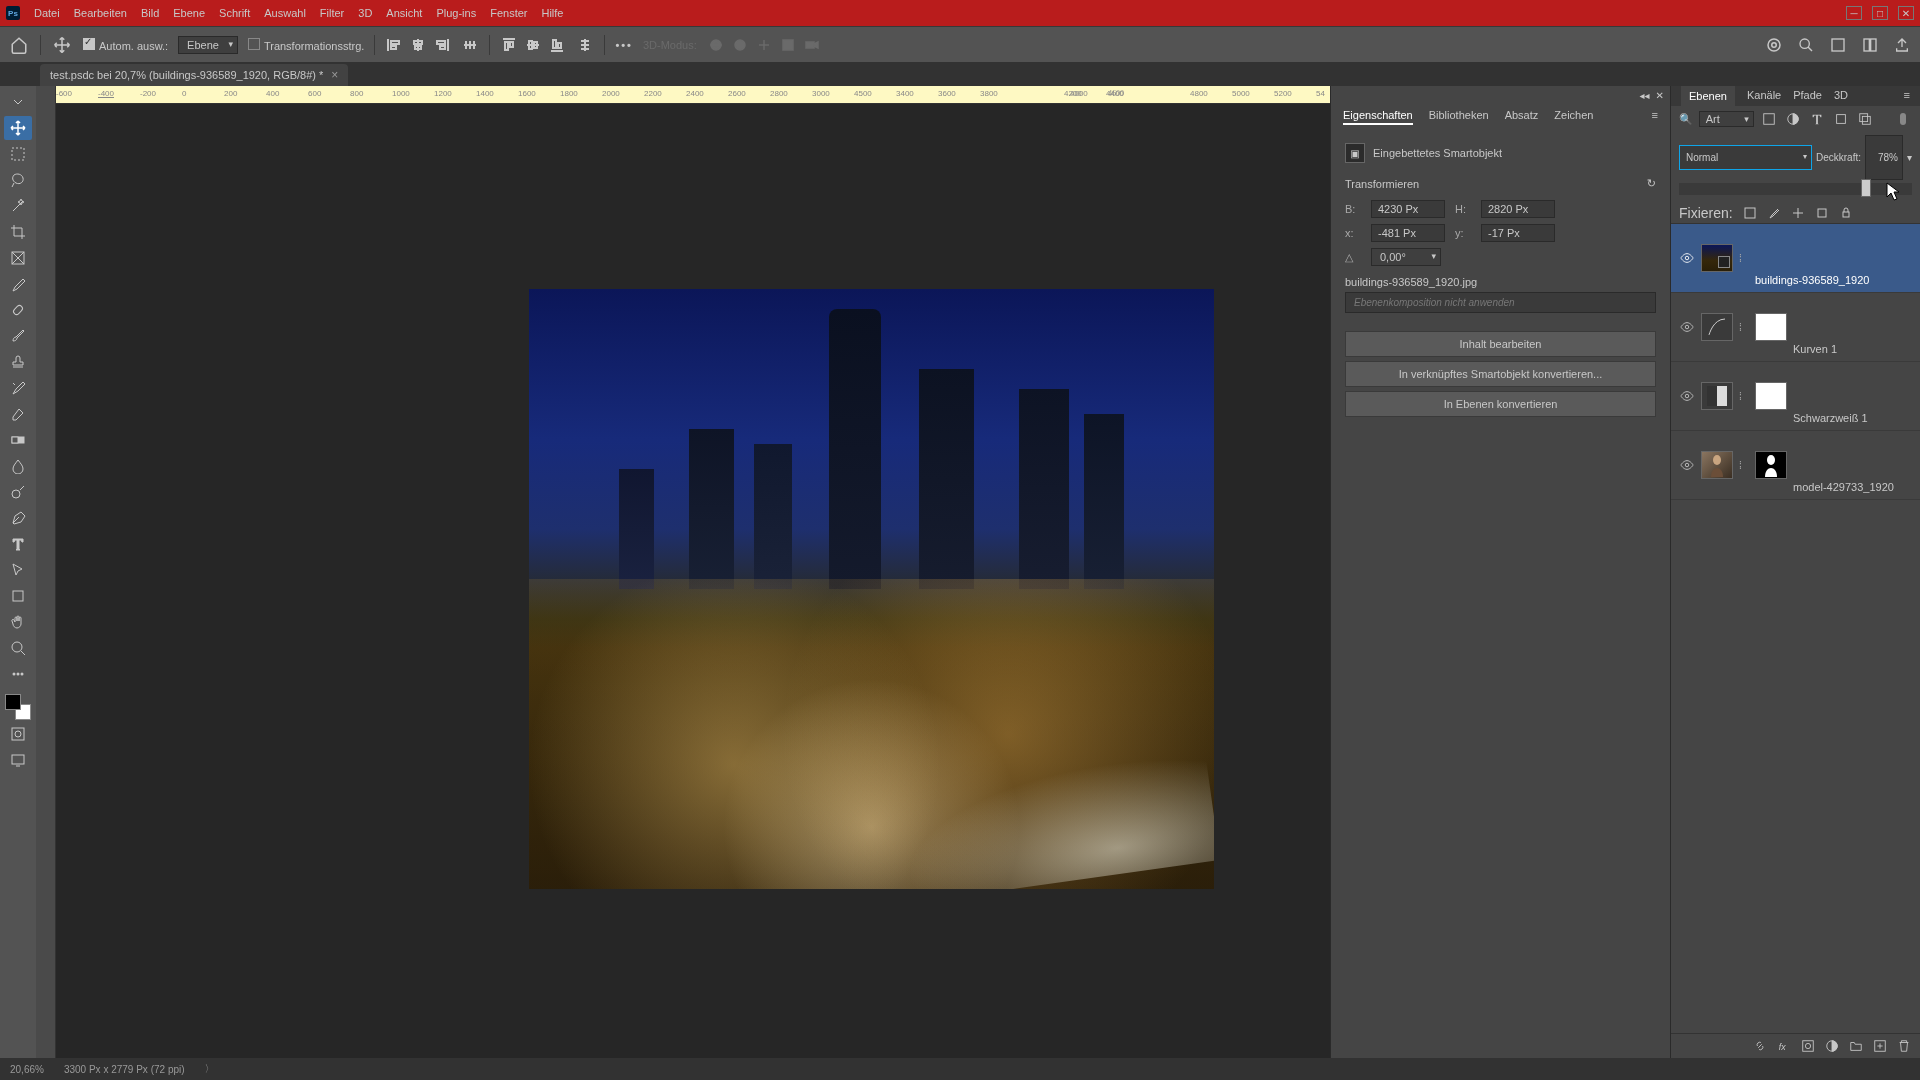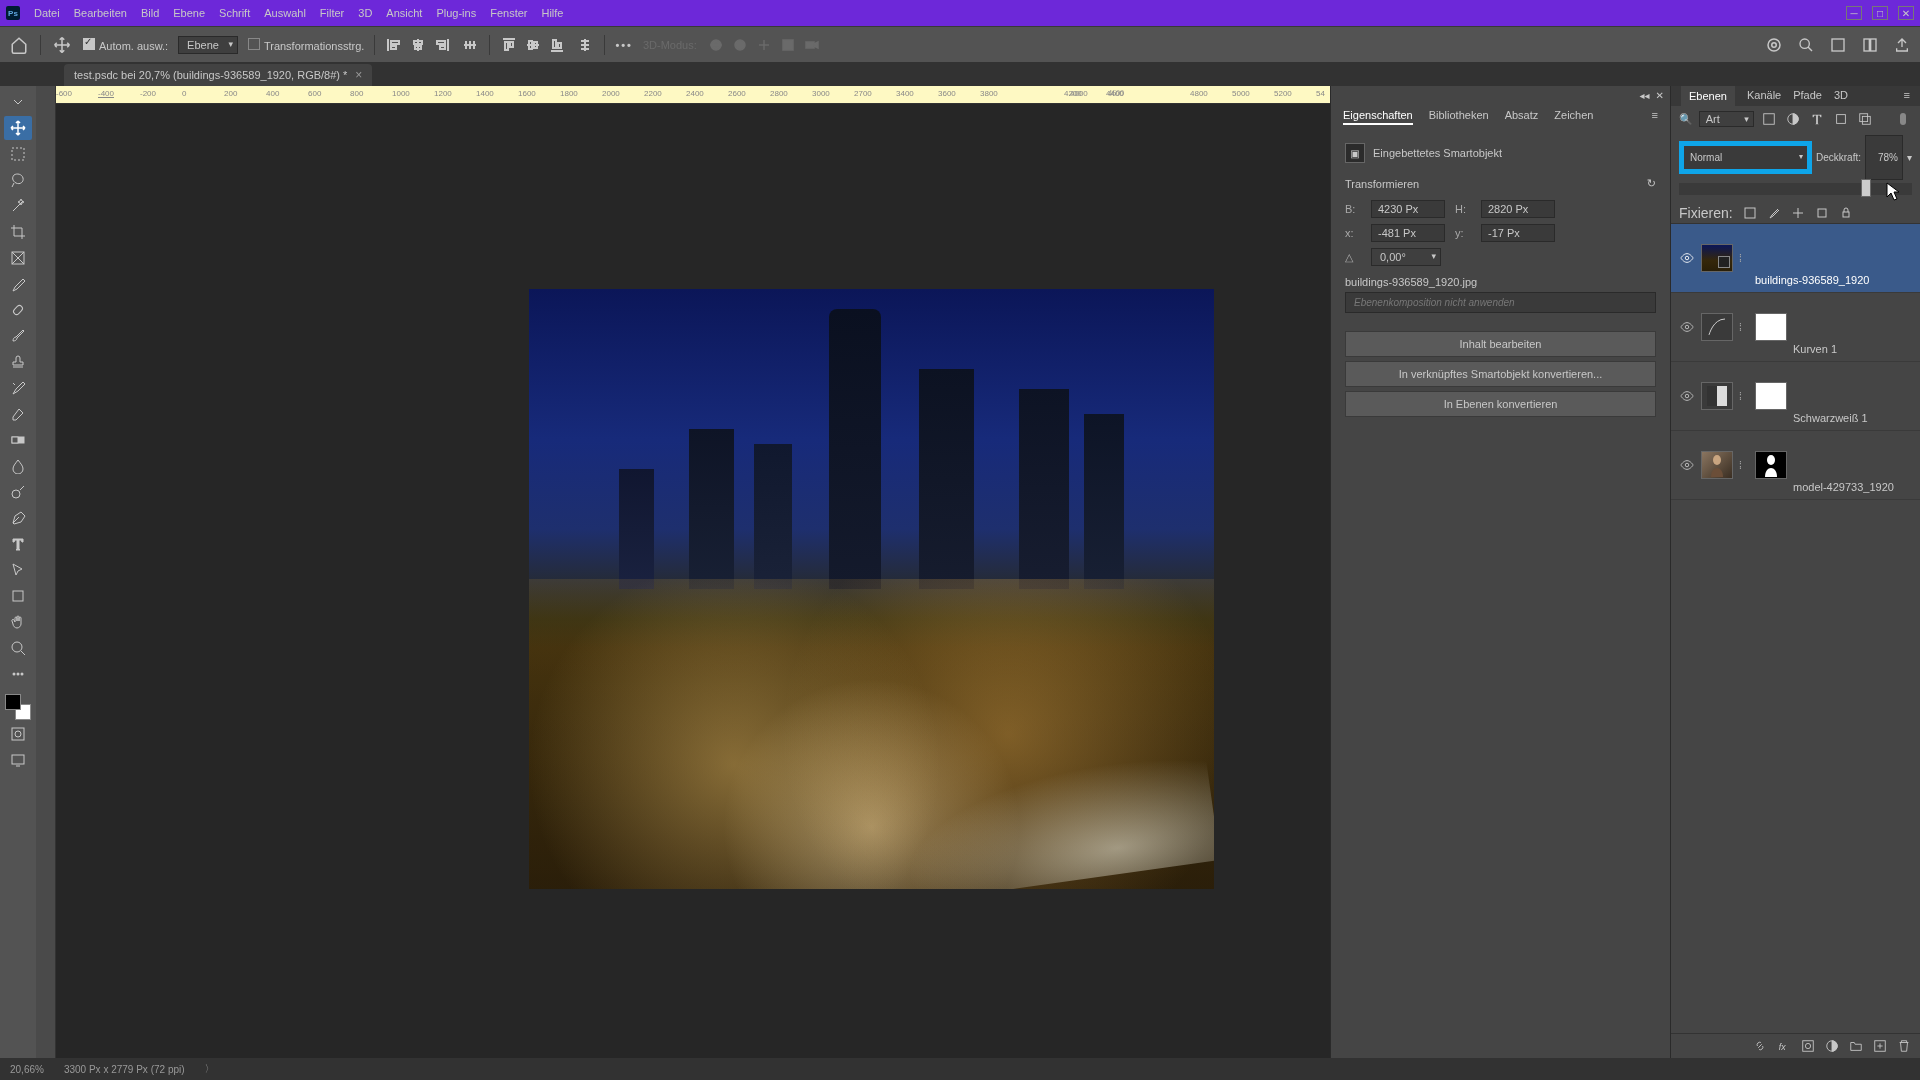--- a/index.html
+++ b/index.html
@@ -1,19 +1,19 @@
 <!DOCTYPE html>
 <html><head>
 <meta charset="utf-8">
 <style>
 * { margin: 0; padding: 0; box-sizing: border-box; user-select: none; }
 body { font-family: "Segoe UI", Tahoma, sans-serif; font-size: 11px; color: #c8c8c8; background: #323232; width: 1920px; height: 1080px; overflow: hidden; position: relative; }
 
 
-.menubar { height: 26px; background: #6d28d9; display: flex; align-items: center; padding: 0 6px; gap: 14px; }
+.menubar { height: 26px; background: #b91c1c; display: flex; align-items: center; padding: 0 6px; gap: 14px; }
 .menubar .ps-icon { width: 14px; height: 14px; background: #001c33; border-radius: 2px; color: #5fa7e0; font-weight: bold; font-size: 8px; display: flex; align-items: center; justify-content: center; }
 .menubar span { cursor: default; }
 .win-controls { margin-left: auto; display: flex; gap: 10px; }
 .win-controls div { width: 16px; height: 14px; display: flex; align-items: center; justify-content: center; border: 1px solid #777; font-size: 10px; }
 
 
 .optbar { height: 36px; background: #535353; border-top: 1px solid #383838; display: flex; align-items: center; padding: 0 8px; gap: 10px; }
 .home-icon { width: 22px; height: 22px; display: flex; align-items: center; justify-content: center; }
 .move-icon { width: 22px; height: 22px; display: flex; align-items: center; justify-content: center; }
 .chk { width: 12px; height: 12px; background: #c8c8c8; display: inline-block; margin-right: 4px; position: relative; }
@@ -26,21 +26,21 @@
 .align-grp { display: flex; gap: 6px; }
 .align-btn { width: 18px; height: 18px; display: flex; align-items: center; justify-content: center; }
 .align-btn svg { stroke: #c8c8c8; }
 .dots { letter-spacing: 2px; font-weight: bold; }
 .disabled { color: #6a6a6a; }
 .disabled svg { stroke: #6a6a6a; fill: #6a6a6a; }
 .optbar-right { margin-left: auto; display: flex; gap: 12px; align-items: center; }
 .optbar-right div { width: 20px; height: 20px; display: flex; align-items: center; justify-content: center; }
 
 
-.doctab-row { height: 24px; background: #323232; display: flex; align-items: flex-end; padding-left: 64px; }
+.doctab-row { height: 24px; background: #323232; display: flex; align-items: flex-end; padding-left: 40px; }
 .doctab { background: #424242; height: 22px; padding: 0 10px; display: flex; align-items: center; gap: 8px; font-size: 11px; border-top-left-radius: 4px; border-top-right-radius: 4px; }
 .close-x { font-size: 12px; color: #999; }
 
 
 .mainrow { display: flex; height: calc(1080px - 26px - 36px - 24px - 22px); }
 
 
 .toolbar { width: 36px; background: #535353; display: flex; flex-direction: column; align-items: center; padding: 4px 0; gap: 2px; }
 .tool { width: 28px; height: 24px; display: flex; align-items: center; justify-content: center; border-radius: 2px; }
 .tool.sel-t { background: #3a6ea5; }
@@ -92,21 +92,21 @@
 .filename { background: #3a3a3a; border: 1px solid #2a2a2a; padding: 4px 8px; color: #777; font-size: 10px; font-style: italic; margin: 4px 0; }
 .xform-head { display: flex; justify-content: space-between; align-items: center; padding: 8px 0 4px; }
 
 
 .layers-panel { width: 250px; background: #454545; display: flex; flex-direction: column; border-left: 1px solid #2a2a2a; }
 .lp-tabs { display: flex; gap: 12px; padding: 3px 10px; font-size: 11px; background: #383838; }
 .lp-tabs .act { color: #fff; background: #454545; padding: 4px 8px; margin: -3px 0; }
 .lp-filter { display: flex; align-items: center; gap: 6px; padding: 4px 8px; }
 .lp-filter .fbtn { width: 18px; height: 18px; display: flex; align-items: center; justify-content: center; }
 .lp-row2 { display: flex; align-items: center; gap: 4px; padding: 3px 8px; font-size: 10px; }
-.lp-row2 .blend { background: #3a3a3a; border: 5px solid #0ea5e9; padding: 6px 6px; flex: 1; position: relative; }
+.lp-row2 .blend { background: #3a3a3a; border: 1px solid #0ea5e9; padding: 6px 6px; flex: 1; position: relative; }
 .lp-row2 .blend::after { content: "▾"; position: absolute; right: 4px; font-size: 8px; }
 .lp-row2 .opac-input { background: #3a3a3a; border: 1px solid #2a2a2a; padding: 16px 4px; width: 38px; text-align: right; }
 .lp-lock { display: flex; align-items: center; gap: 10px; padding: 2px 8px 2px; font-size: 14px; border-bottom: 1px solid #333; }
 .lp-lock .lk { width: 14px; height: 14px; display: flex; align-items: center; justify-content: center; }
 .opac-slider { position: relative; height: 12px; background: #3a3a3a; margin: 0 8px 8px; }
 .opac-slider .thumb { position: absolute; top: -4px; width: 10px; height: 18px; background: #ccc; }
 
 .layers-list { flex: 1; overflow: auto; }
 .layer { display: flex; align-items: center; gap: 6px; padding: 6px 8px; border-bottom: 1px solid #3a3a3a; }
 .layer.selected { background: #3a5a8a; color: #fff; }
@@ -442,21 +442,21 @@
         <span class="tick" style="left: 378px;">1200</span>
         <span class="tick" style="left: 420px;">1400</span>
         <span class="tick" style="left: 462px;">1600</span>
         <span class="tick" style="left: 504px;">1800</span>
         <span class="tick" style="left: 546px;">2000</span>
         <span class="tick" style="left: 588px;">2200</span>
         <span class="tick" style="left: 630px;">2400</span>
         <span class="tick" style="left: 672px;">2600</span>
         <span class="tick" style="left: 714px;">2800</span>
         <span class="tick" style="left: 756px;">3000</span>
-        <span class="tick" style="left: 798px;">2700</span>
+        <span class="tick" style="left: 798px;">4500</span>
         <span class="tick" style="left: 840px;">3400</span>
         <span class="tick" style="left: 882px;">3600</span>
         <span class="tick" style="left: 924px;">3800</span>
         <span class="tick" style="left: 1014px;">4000</span>
         <span class="tick" style="left: 1008px;">4200</span>
         <span class="tick" style="left: 1050px;">4400</span>
         <span class="tick" style="left: 1052px; font-family: Liberation Serif, serif;">4600</span>
         <span class="tick" style="left: 1134px;">4800</span>
         <span class="tick" style="left: 1176px;">5000</span>
         <span class="tick" style="left: 1218px;">5200</span>

